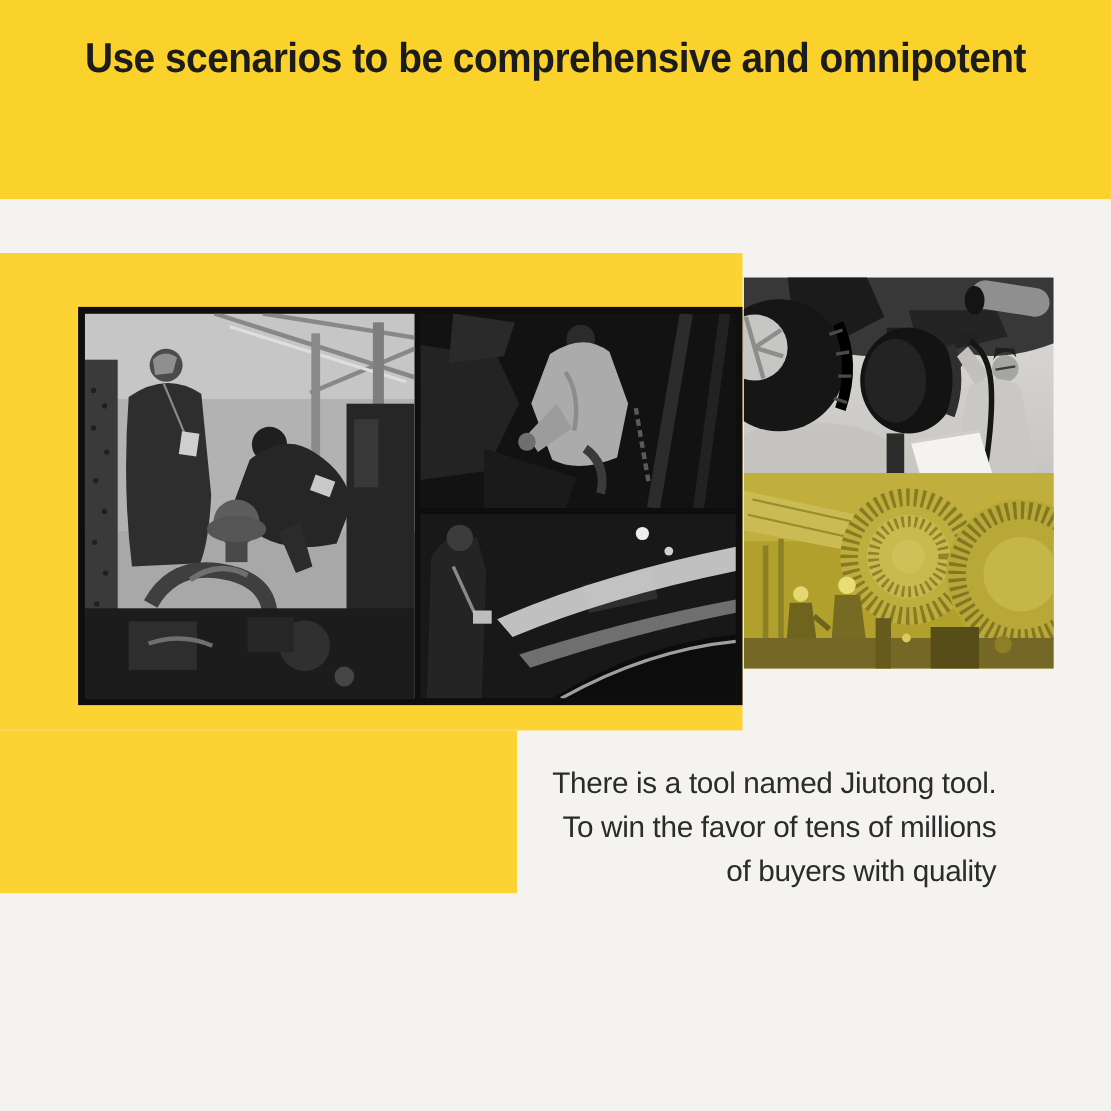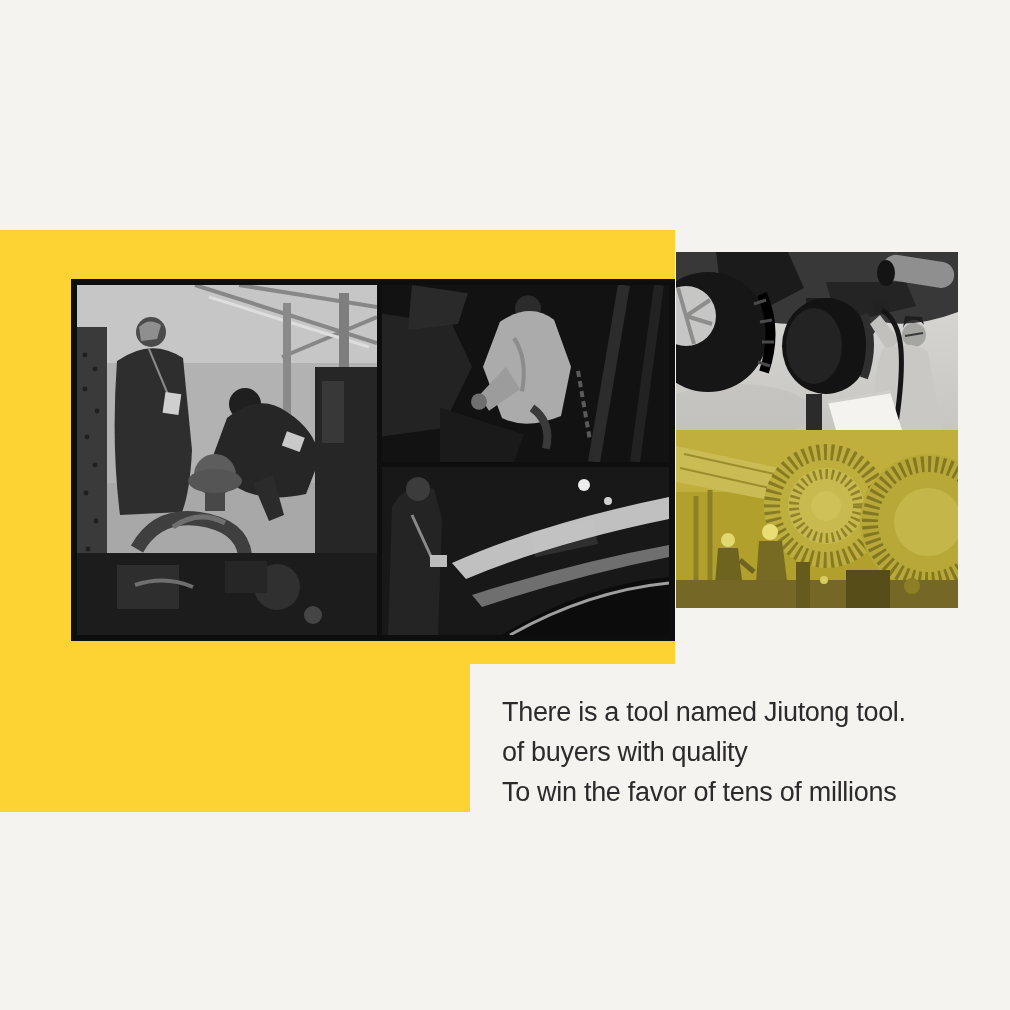--- a/index.html
+++ b/index.html
@@ -28,31 +28,34 @@
     background:#0e0e0e; box-sizing:border-box; padding:6px;
     display:grid; grid-template-columns:300px 287px; grid-template-rows:177px 168px; gap:5px;
   }
   .collage .panel { overflow:hidden; background:#111; }
   .panel-left { grid-row:1 / span 2; }
   .panel svg, .photo svg { display:block; width:100%; height:100%; }
   
   .right-stack { position:absolute; left:676px; top:252px; width:282px; height:356px; }
   .right-stack .photo { width:282px; height:178px; overflow:hidden; }
   
-  .caption { position:absolute; left:502px; top:692px; }
+  .caption { position:absolute; left:502px; top:692px;text-align:right; }
   .caption p {
     margin:0; height:40px; line-height:40px; font-size:27px;
     letter-spacing:-0.3px; color:#2b2b2b; white-space:nowrap;
   }
 </style>
 </head>
 <body>
 
 <div class="canvas">
 
+  <div class="header">
+    <h1>Use scenarios to be comprehensive and omnipotent</h1>
+  </div>
 
   <div class="yellow-a"></div>
   <div class="yellow-b"></div>
 
   <div class="collage">
 
     <div class="panel panel-left">
       <svg viewBox="0 0 300 350" preserveAspectRatio="none">
         <rect width="300" height="350" fill="#a8a8a8"></rect>
         <rect width="300" height="78" fill="#c6c6c6"></rect>
@@ -230,17 +233,17 @@
         <rect x="120" y="132" width="14" height="46" fill="#665a1d"></rect>
         <rect x="170" y="140" width="44" height="38" fill="#574d18"></rect>
         <circle cx="236" cy="156" r="8" fill="#8d7f26"></circle>
         <circle cx="148" cy="150" r="4" fill="#d8cb62"></circle>
       </svg>
     </div>
   </div>
 
   <div class="caption">
     <p>There is a tool named Jiutong tool.</p>
+    <p>To win the favor of tens of millions</p>
     <p>of buyers with quality</p>
-    <p>To win the favor of tens of millions</p>
   </div>
 
 </div>
 
 </body></html>

